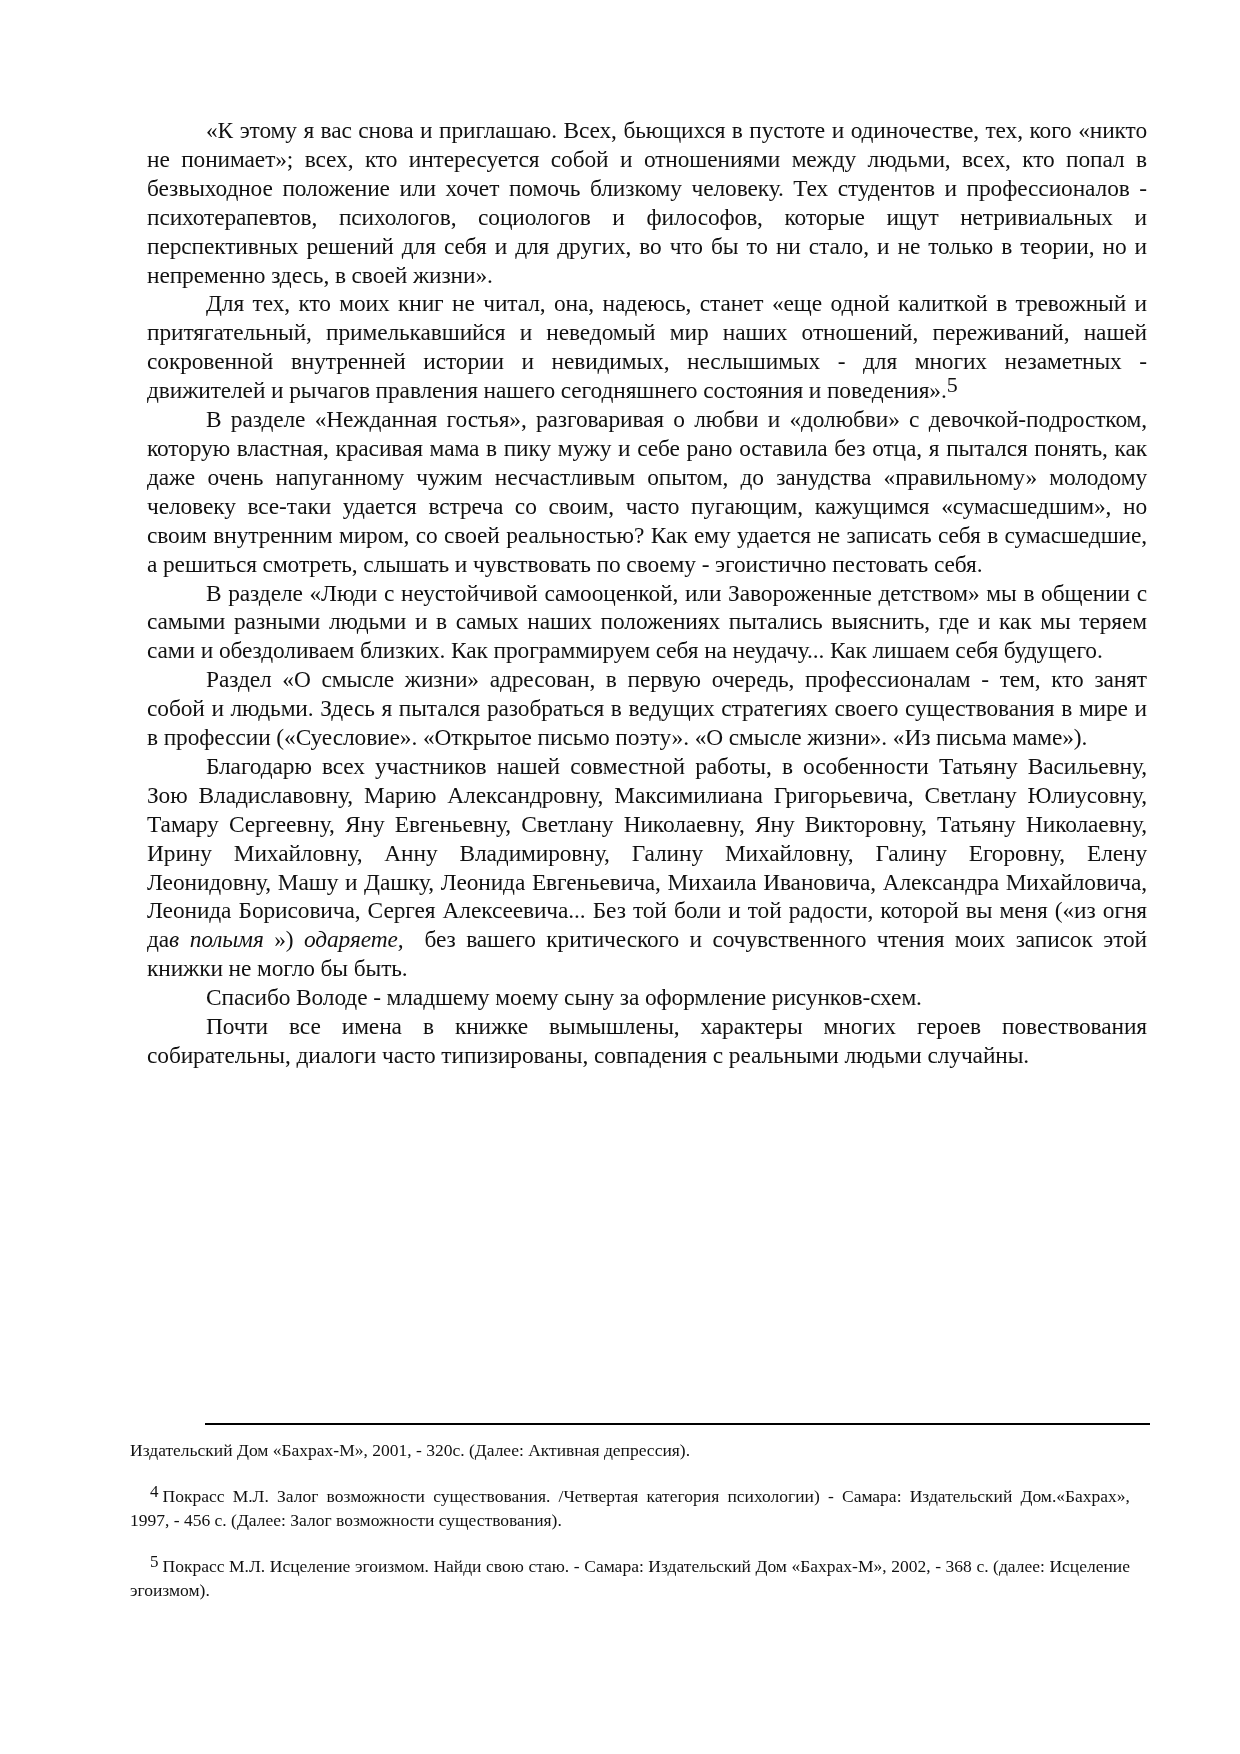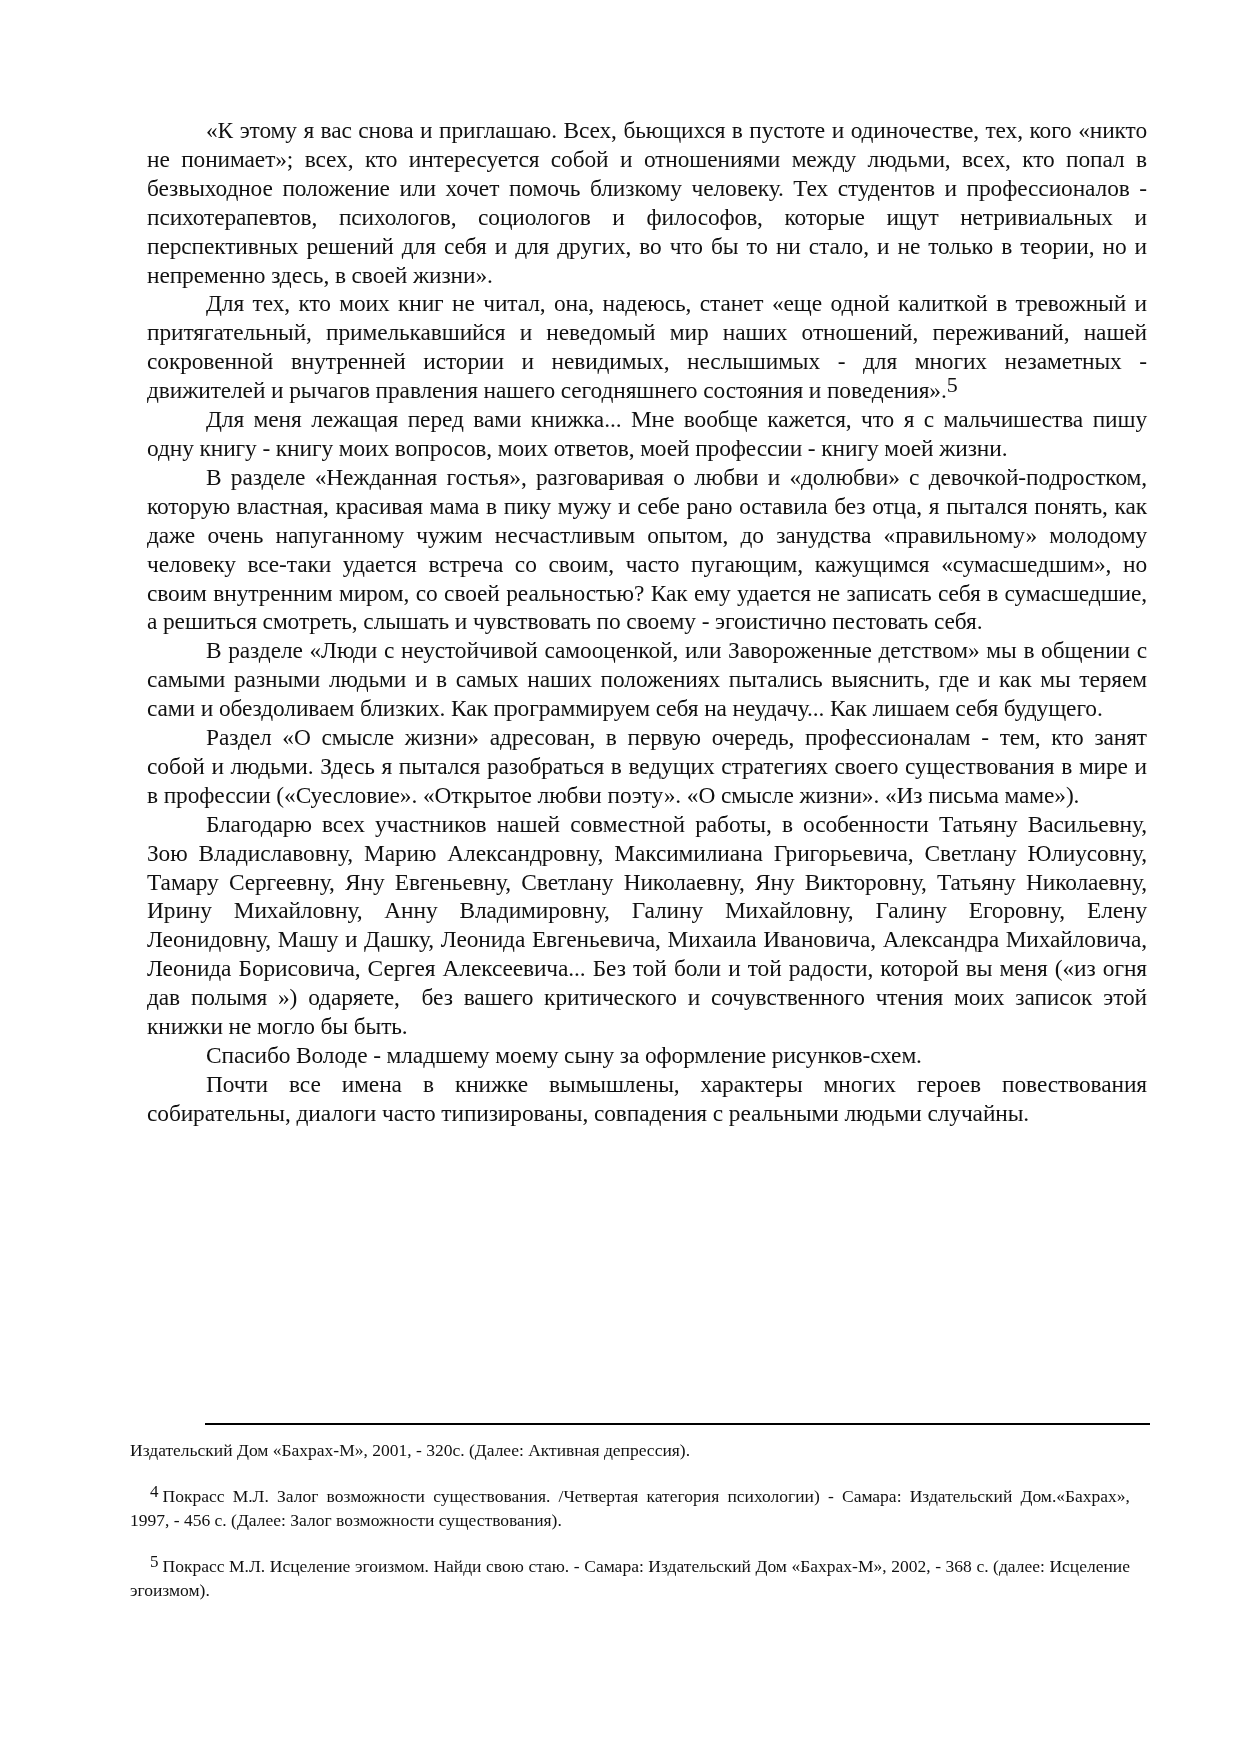--- a/index.html
+++ b/index.html
@@ -12,21 +12,21 @@
     position: absolute; left: 147px; top: 116px; width: 1000px;
   }
   .body-text {
     font-size: 23.4px;
     line-height: 28.9px;
     text-align: justify;
     letter-spacing: -0.1px;
   }
   .para { margin: 0; text-indent: 59px; }
   sup.fnref { font-size: 22px; vertical-align: 6px; line-height: 0; }
-  .it { }
+  .it { font-style: italic; }
   .footnote-rule {
     position: absolute; left: 205px; top: 1423px; width: 945px; height: 0;
     border-top: 2.5px solid #000;
   }
   .footnotes {
     position: absolute; left: 130px; top: 1438px; width: 1000px;
     font-size: 17.5px; line-height: 24px; text-align: justify;
   }
   .fn { margin: 0; }
   .fn.cont { margin-bottom: 22px; }
@@ -36,27 +36,26 @@
 </head>
 <body>
 
 <div class="page">
   <div class="body-text">
     <p class="para">«К этому я вас снова и приглашаю. Всех, бьющихся в пустоте и одиночестве, тех, кого «никто не понимает»; всех, кто интересуется собой и отношениями между людьми, всех, кто попал в безвыходное положение или хочет помочь близкому человеку. Тех студентов и профессионалов - психотерапевтов, психологов, социологов и философов, которые ищут нетривиальных и перспективных решений для себя и для других, во что бы то ни стало, и не только в теории, но и непременно здесь, в своей жизни».</p>
 
 
     <p class="para"><span>Для тех, кто моих книг не читал, она, надеюсь, станет «еще одной калиткой в тревожный и притягательный, примелькавшийся и неведомый мир наших отношений, переживаний, нашей сокровенной внутренней истории и невидимых, неслышимых - для многих незаметных - движителей и рычагов правления нашего сегодняшнего состояния и поведения».</span><sup class="fnref">5</sup></p>
 
-    <p class="para">Для меня лежащая перед вами книжка... Мне вообще кажется, что я с мальчишества пишу одну книгу - книгу моих вопросов, моих ответов, моей профессии - книгу моей жизни.</p>
 
     <p class="para">В разделе «Нежданная гостья», разговаривая о любви и «долюбви» с девочкой-подростком, которую властная, красивая мама в пику мужу и себе рано оставила без отца, я пытался понять, как даже очень напуганному чужим несчастливым опытом, до занудства «правильному» молодому человеку все-таки удается встреча со своим, часто пугающим, кажущимся «сумасшедшим», но своим внутренним миром, со своей реальностью? Как ему удается не записать себя в сумасшедшие, а решиться смотреть, слышать и чувствовать по своему - эгоистично пестовать себя.</p>
 
     <p class="para">В разделе «Люди с неустойчивой самооценкой, или Завороженные детством» мы в общении с самыми разными людьми и в самых наших положениях пытались выяснить, где и как мы теряем сами и обездоливаем близких. Как программируем себя на неудачу... Как лишаем себя будущего.</p>
 
-    <p class="para">Раздел «О смысле жизни» адресован, в первую очередь, профессионалам - тем, кто занят собой и людьми. Здесь я пытался разобраться в ведущих стратегиях своего существования в мире и в профессии («Суесловие». «Открытое любви поэту». «О смысле жизни». «Из письма маме»).</p>
+    <p class="para">Раздел «О смысле жизни» адресован, в первую очередь, профессионалам - тем, кто занят собой и людьми. Здесь я пытался разобраться в ведущих стратегиях своего существования в мире и в профессии («Суесловие». «Открытое письмо поэту». «О смысле жизни». «Из письма маме»).</p>
 
     <p class="para"><span>Благодарю всех участников нашей совместной работы, в особенности Татьяну Васильевну, Зою Владиславовну, Марию Александровну, Максимилиана Григорьевича, Светлану Юлиусовну, Тамару Сергеевну, Яну Евгеньевну, Светлану Николаевну, Яну Викторовну, Татьяну Николаевну, Ирину Михайловну, Анну Владимировну, Галину Михайловну, Галину Егоровну, Елену Леонидовну, Машу и Дашку, Леонида Евгеньевича, Михаила Ивановича, Александра Михайловича, Леонида Борисовича, Сергея Алексеевича... Без той боли и той радости, которой вы меня («из огня да</span><span class="it">в полымя </span><span>») </span><span class="it">одаряете,</span><span style="white-space: pre-wrap;">  без вашего критического и сочувственного чтения моих записок этой книжки не могло бы быть.</span></p>
 
 
     <p class="para">Спасибо Володе - младшему моему сыну за оформление рисунков-схем.</p>
 
     <p class="para">Почти все имена в книжке вымышлены, характеры многих героев повествования собирательны, диалоги часто типизированы, совпадения с реальными людьми случайны.</p>
   </div>
 </div>
 

